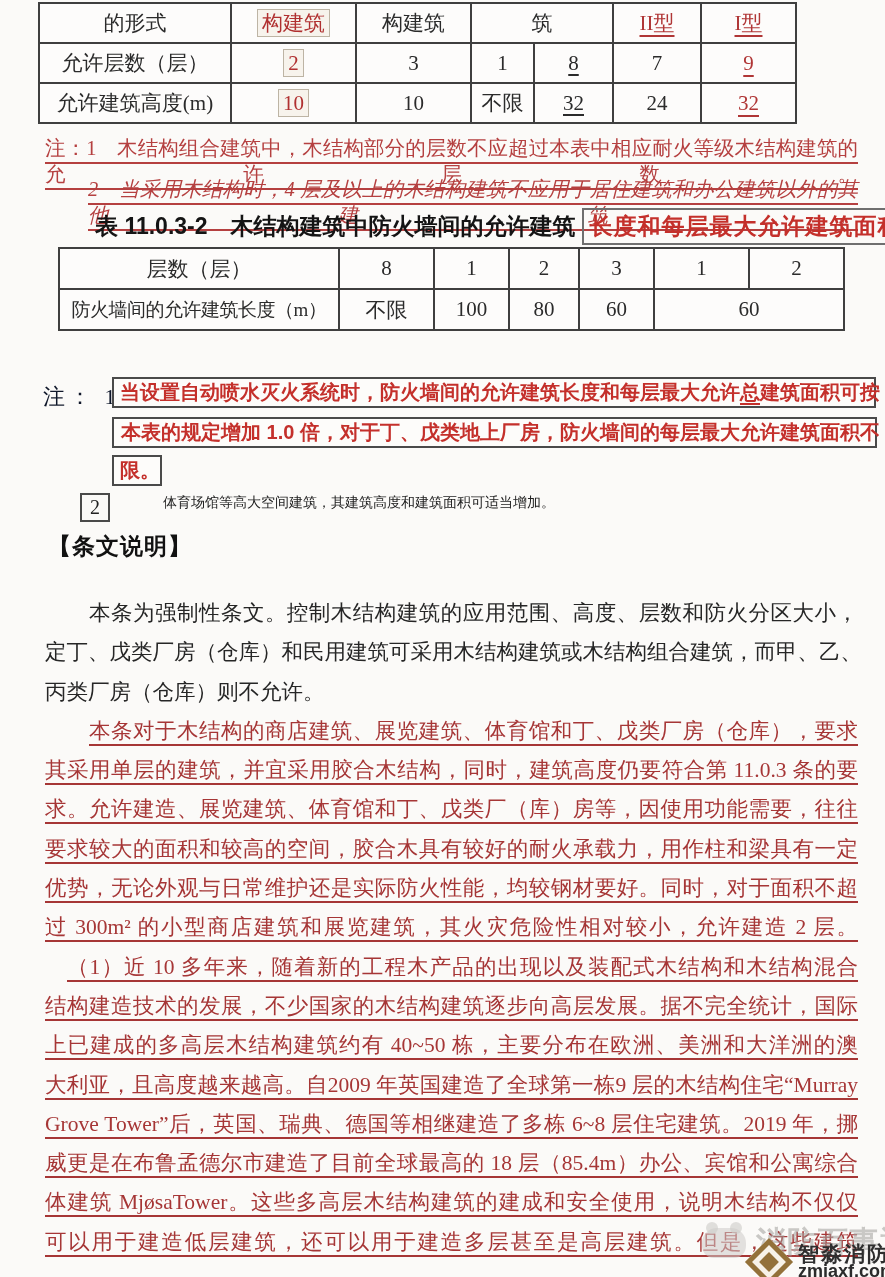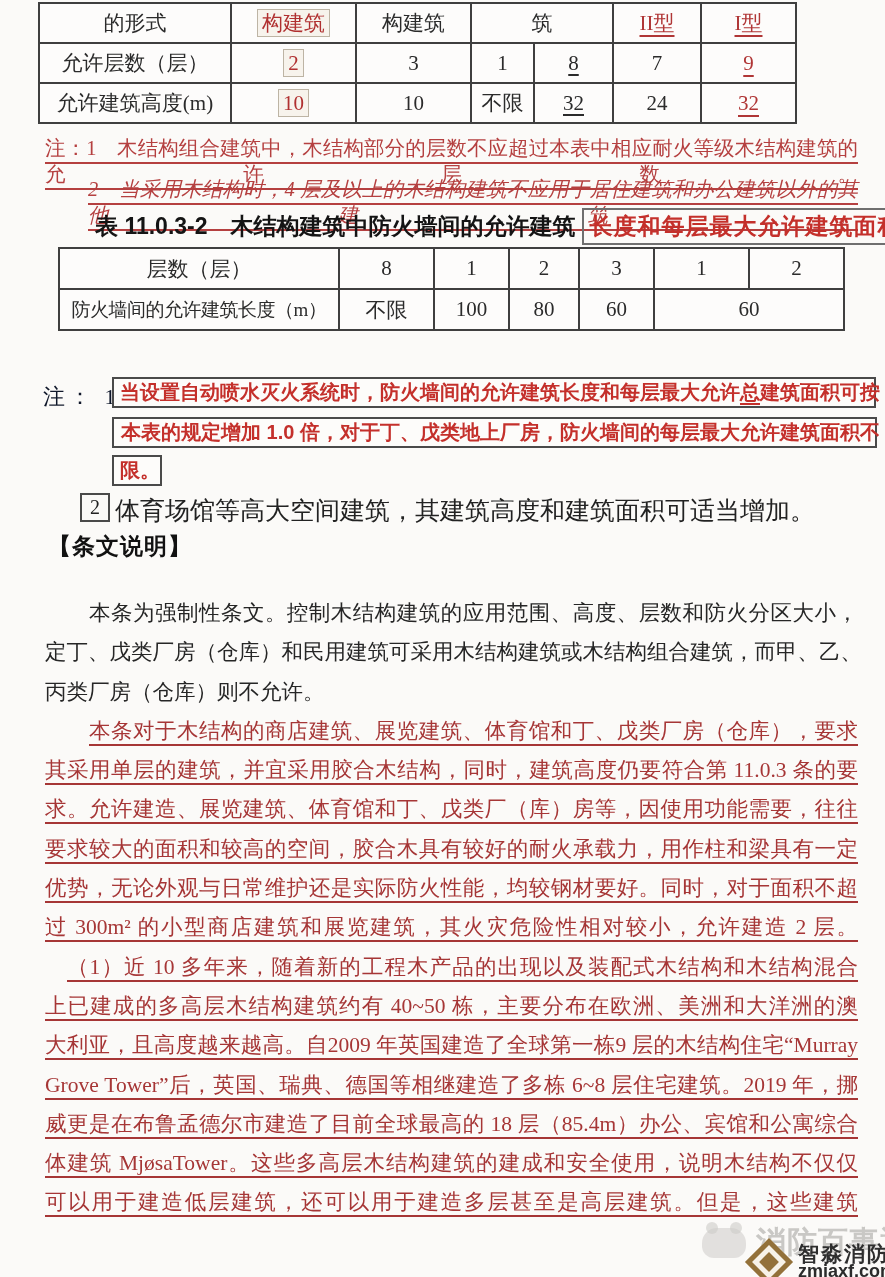--- a/index.html
+++ b/index.html
@@ -37,21 +37,21 @@
                   padding:1px 6px;margin-left:6px;letter-spacing:1px;}
   
   .notelabel{font-size:22px;color:#0f172a;letter-spacing:4px;}
   .redbox{border:2px solid #4a4a4a;background:#fdfcfa;color:#c4302b;
           font-family:"Liberation Sans","DejaVu Sans",sans-serif;font-weight:700;
           font-size:20px;line-height:27px;padding:0 6px;
           text-align:justify;text-align-last:justify;white-space:nowrap;}
   .redbox.short{text-align:left;text-align-last:left;}
   .redbox .uin{text-decoration:underline;text-underline-offset:4px;}
   .numbox{border:2px solid #4a4a4a;font-size:20px;text-align:center;line-height:25px;color:#222;}
-  .blacknote{font-size:25px;color:#222;}
+  .blacknote{font-size:14px;color:#222;margin-left:48px;}
   
   .heading{font-family:"Liberation Sans","DejaVu Sans",sans-serif;
            font-weight:700;font-size:23px;color:#111;letter-spacing:1px;}
   .para{left:45px;top:570px;width:813px;margin-top:24px;}
   .pline{height:39.3px;line-height:39.3px;font-size:21.5px;
          text-align:justify;text-align-last:justify;white-space:nowrap;}
   .pline.black{color:#262626;}
   .pline.redl{color:#a63636;
          text-decoration:underline;text-underline-offset:6px;text-decoration-thickness:1.5px;}
   .pline.noj{text-align:left;text-align-last:left;}
@@ -172,20 +172,21 @@
   <div class="pline black noj">丙类厂房（仓库）则不允许。</div>
 
   <div class="pline redl ind44">本条对于木结构的商店建筑、展览建筑、体育馆和丁、戊类厂房（仓库），要求</div>
   <div class="pline redl">其采用单层的建筑，并宜采用胶合木结构，同时，建筑高度仍要符合第 11.0.3 条的要</div>
   <div class="pline redl">求。允许建造、展览建筑、体育馆和丁、戊类厂（库）房等，因使用功能需要，往往</div>
   <div class="pline redl">要求较大的面积和较高的空间，胶合木具有较好的耐火承载力，用作柱和梁具有一定</div>
   <div class="pline redl">优势，无论外观与日常维护还是实际防火性能，均较钢材要好。同时，对于面积不超</div>
   <div class="pline redl">过 300m² 的小型商店建筑和展览建筑，其火灾危险性相对较小，允许建造 2 层。</div>
 
   <div class="pline redl ind22">（1）近 10 多年来，随着新的工程木产品的出现以及装配式木结构和木结构混合</div>
+  <div class="pline redl">结构建造技术的发展，不少国家的木结构建筑逐步向高层发展。据不完全统计，国际</div>
   <div class="pline redl">上已建成的多高层木结构建筑约有 40~50 栋，主要分布在欧洲、美洲和大洋洲的澳</div>
   <div class="pline redl">大利亚，且高度越来越高。自2009 年英国建造了全球第一栋9 层的木结构住宅“Murray</div>
   <div class="pline redl">Grove Tower”后，英国、瑞典、德国等相继建造了多栋 6~8 层住宅建筑。2019 年，挪</div>
   <div class="pline redl">威更是在布鲁孟德尔市建造了目前全球最高的 18 层（85.4m）办公、宾馆和公寓综合</div>
   <div class="pline redl">体建筑 MjøsaTower。这些多高层木结构建筑的建成和安全使用，说明木结构不仅仅</div>
   <div class="pline redl">可以用于建造低层建筑，还可以用于建造多层甚至是高层建筑。但是，这些建筑</div>
 </div>
 
 <div class="abs wm-cloud" style="left:702px;top:1228px;">
   <div class="ear" style="left:4px;"></div>

